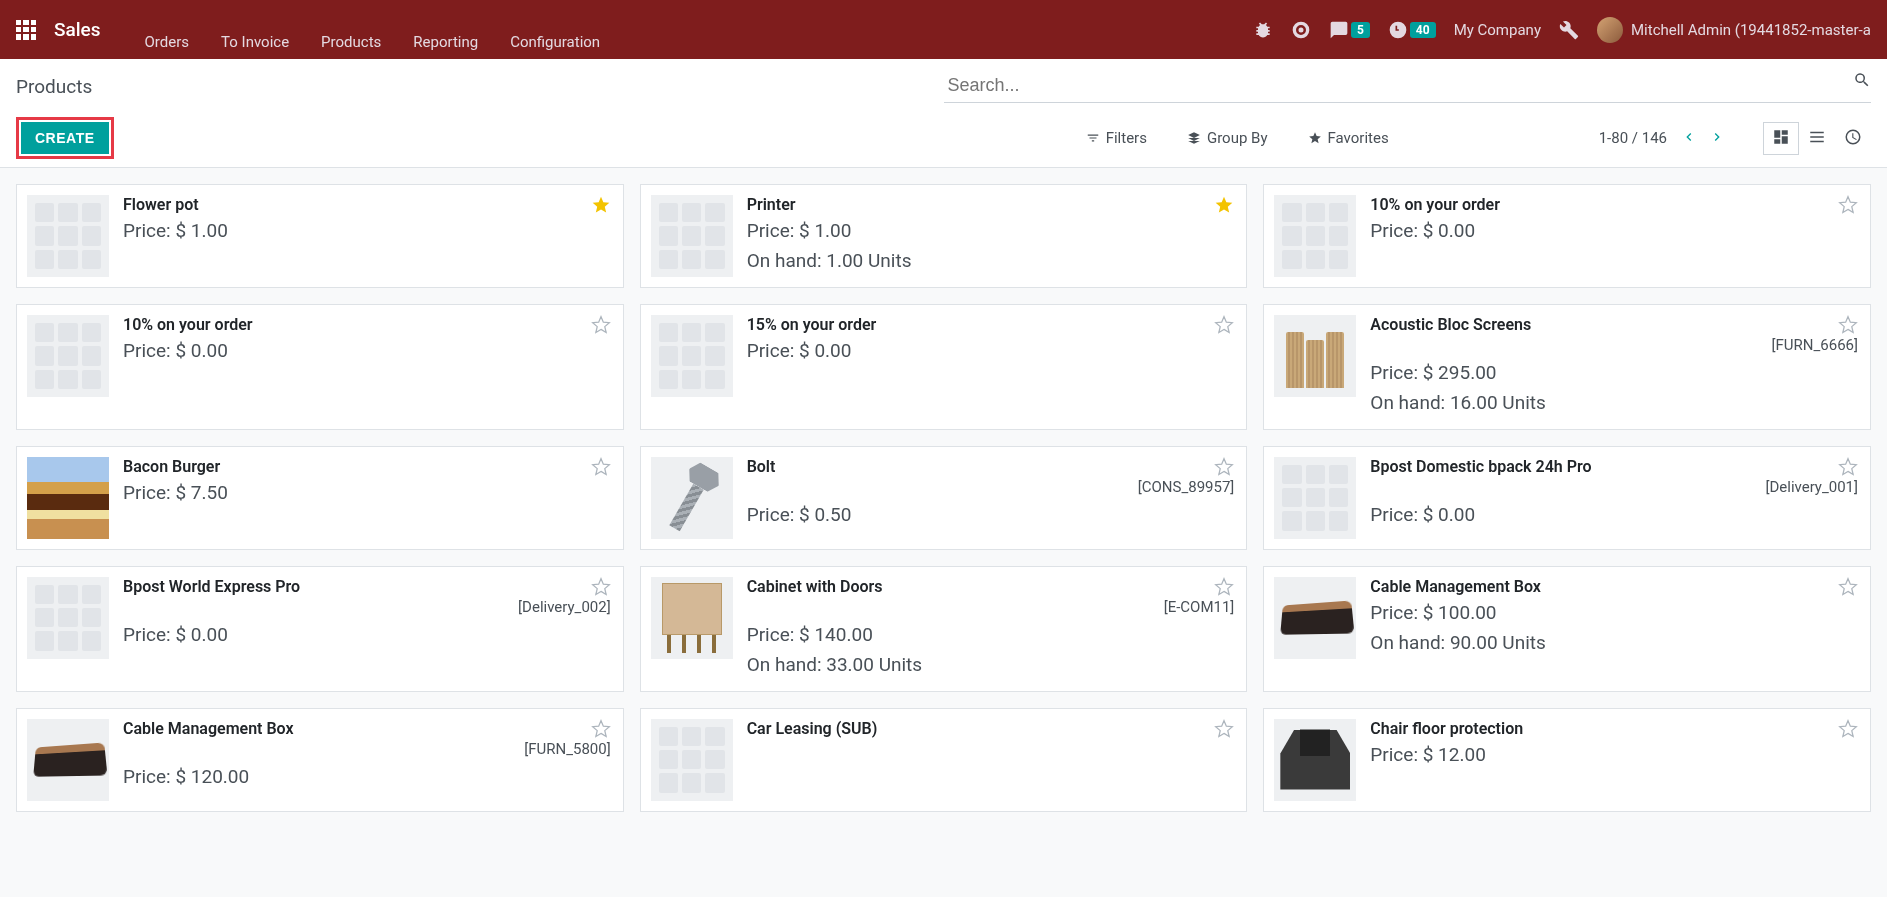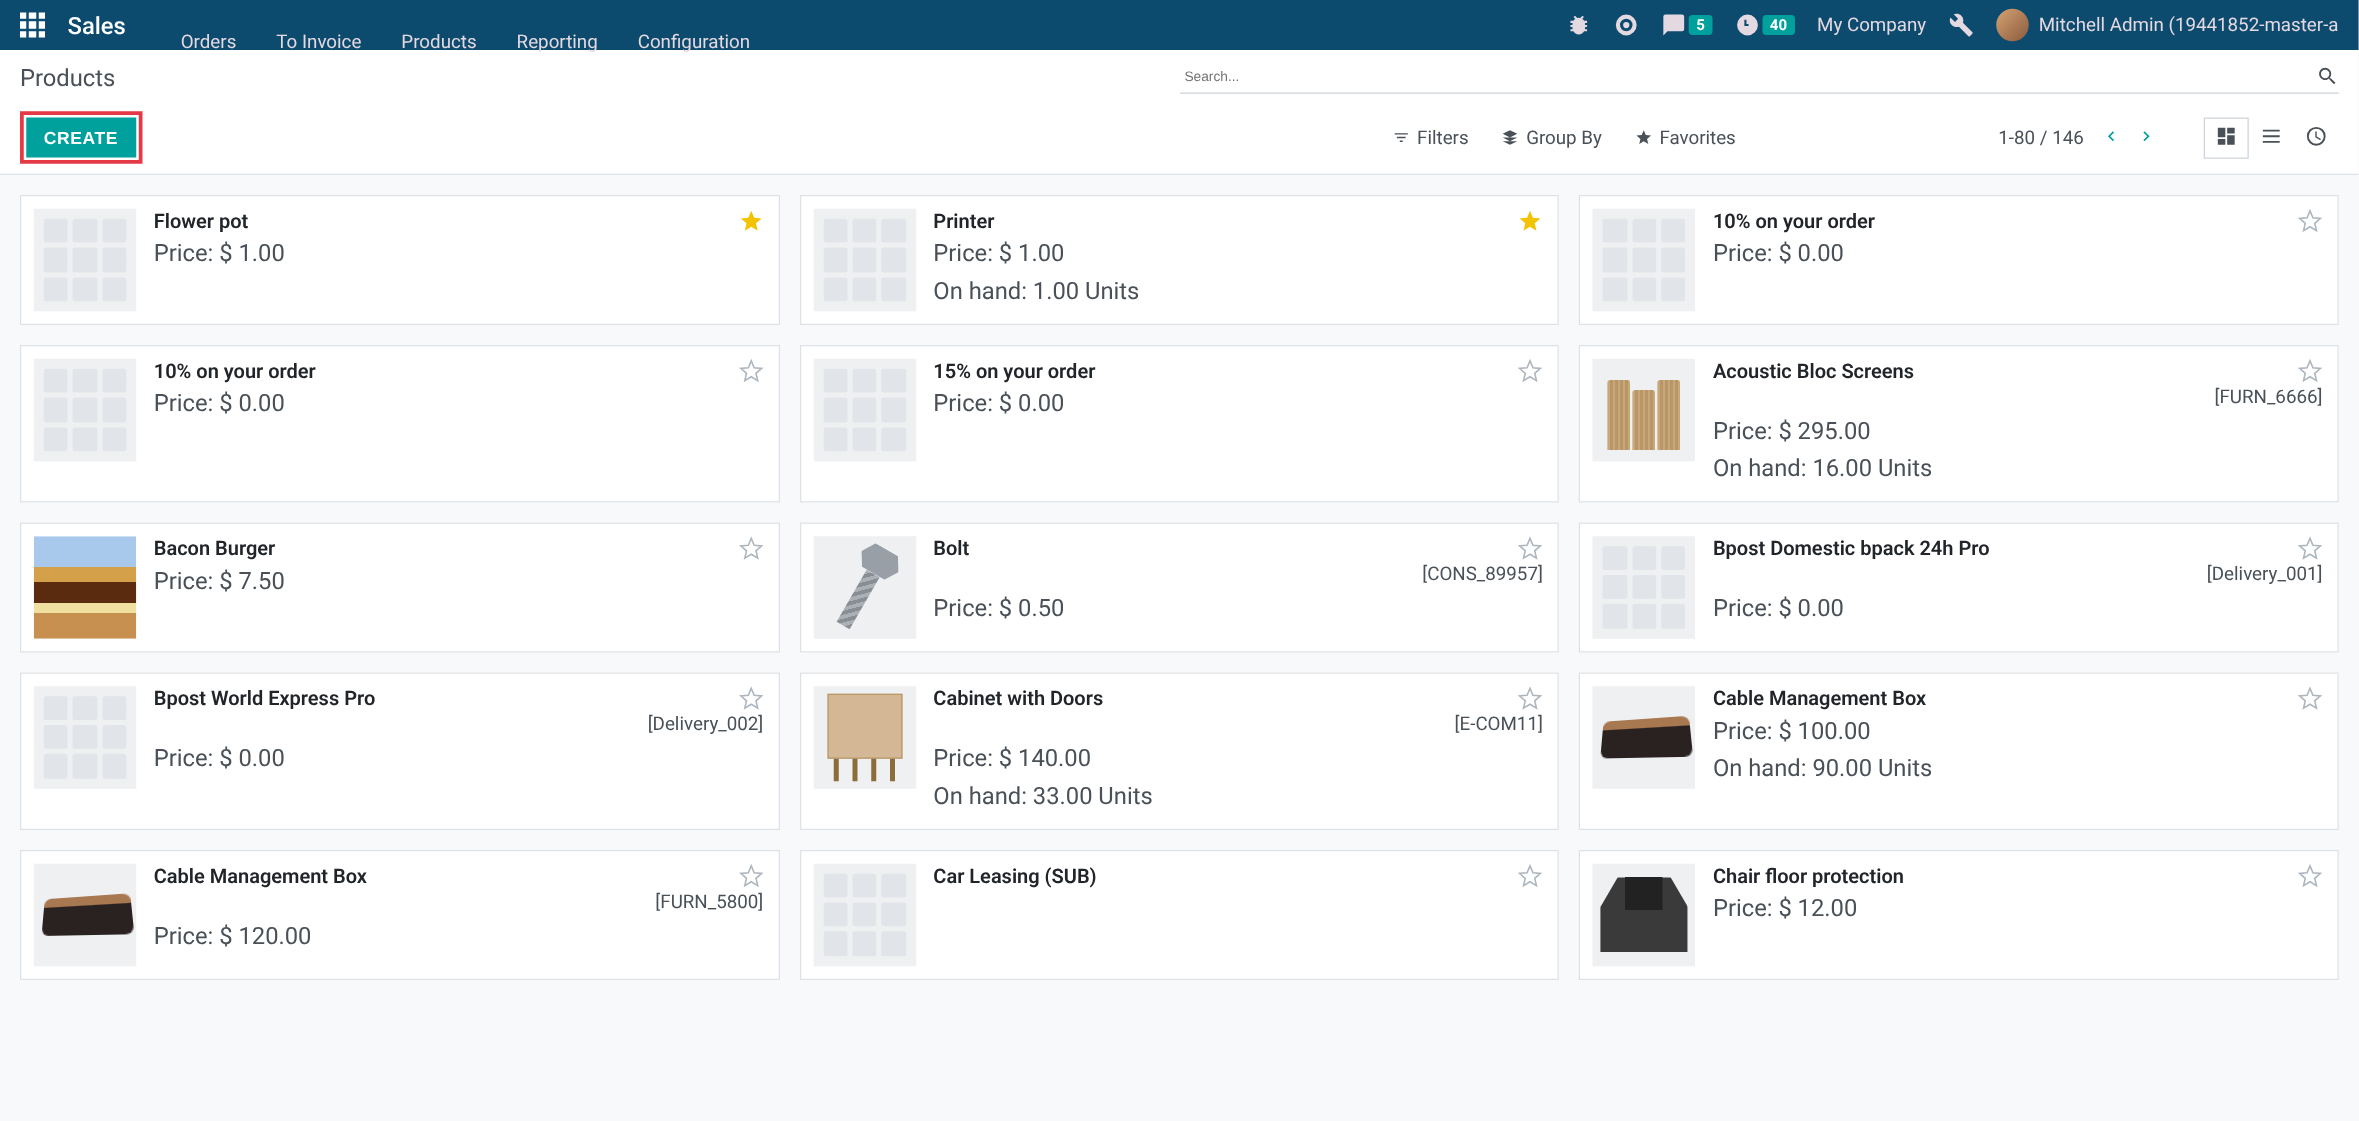--- a/index.html
+++ b/index.html
@@ -1,21 +1,21 @@
 <!DOCTYPE html>
 <html><head>
 <meta charset="utf-8">
 <style>
   * { box-sizing: border-box; margin: 0; padding: 0; }
   body { font-family: -apple-system, BlinkMacSystemFont, "Segoe UI", Roboto, sans-serif; font-size: 14px; color: #495057; background: #f8f9fa; }
   
   
   .navbar {
-    background: #0c4a6e;
-    height: 40px;
+    background: #7f1d1d;
+    height: 59px;
     display: flex;
     align-items: center;
     padding: 0 16px;
     color: #fff;
   }
   .navbar-left { display: flex; align-items: center; gap: 0; }
   .apps-icon { width: 20px; height: 20px; display: grid; grid-template-columns: repeat(3,1fr); grid-template-rows: repeat(3,1fr); gap: 2px; margin-right: 18px; cursor: pointer; }
   .apps-icon span { background: #fff; }
   .brand { font-size: 19px; font-weight: 500; margin-right: 28px; }
   .nav-link { color: #e4d9e1; padding: 0 16px; font-size: 15px; cursor: pointer; margin-top: 25px; }
@@ -26,29 +26,29 @@
   .company-name { font-size: 15px; color: #e4d9e1; cursor: pointer; }
   .user-wrap { display: flex; align-items: center; gap: 8px; cursor: pointer; }
   .avatar { width: 26px; height: 26px; border-radius: 50%; background: linear-gradient(135deg,#d4a373,#8b5a3c); }
   .user-name { font-size: 15px; color: #e4d9e1; white-space: nowrap; overflow: hidden; max-width: 240px; }
   
   
   .control-panel { background: #fff; border-bottom: 1px solid #dee2e6; padding: 10px 16px 8px; }
   .cp-row1 { display: flex; align-items: center; }
   .breadcrumb { font-size: 19px; color: #495057; }
   .search-wrap { margin-left: auto; width: 50%; position: relative; }
-  .search-input { width: 100%; border: none; border-bottom: 1px solid #ced4da; padding: 6px 30px 6px 4px; font-size: 11px; outline: none; }
+  .search-input { width: 100%; border: none; border-bottom: 1px solid #ced4da; padding: 6px 30px 6px 4px; font-size: 18px; outline: none; }
   .search-icon-btn { position: absolute; right: 0; top: 2px; background: none; border: none; cursor: pointer; }
   .search-icon-btn svg { width: 18px; height: 18px; fill: #495057; }
   
   .cp-row2 { display: flex; align-items: center; margin-top: 14px; }
   .create-highlight { border: 3px solid #e63946; padding: 2px; display: inline-block; }
   .btn-create { background: #00a09d; color: #fff; border: none; padding: 8px 14px; font-size: 14px; font-weight: 700; letter-spacing: .5px; cursor: pointer; }
   
-  .search-options { margin-left: auto; display: flex; align-items: center; gap: 26px; }
+  .search-options { margin-left: auto; display: flex; align-items: center; gap: 40px; }
   .search-opt { display: flex; align-items: center; gap: 6px; color: #495057; font-size: 15px; cursor: pointer; }
   .search-opt svg { width: 14px; height: 14px; fill: #495057; }
   
   .pager-side { display: flex; align-items: center; gap: 10px; margin-left: 210px; }
   .pager-text { font-size: 15px; color: #495057; }
   .pager-arrows { display: flex; gap: 4px; }
   .pager-arrow { background: none; border: none; cursor: pointer; padding: 4px; }
   .pager-arrow svg { width: 16px; height: 16px; fill: #00a09d; }
   
   .view-switcher { display: flex; gap: 0; margin-left: 24px; }

